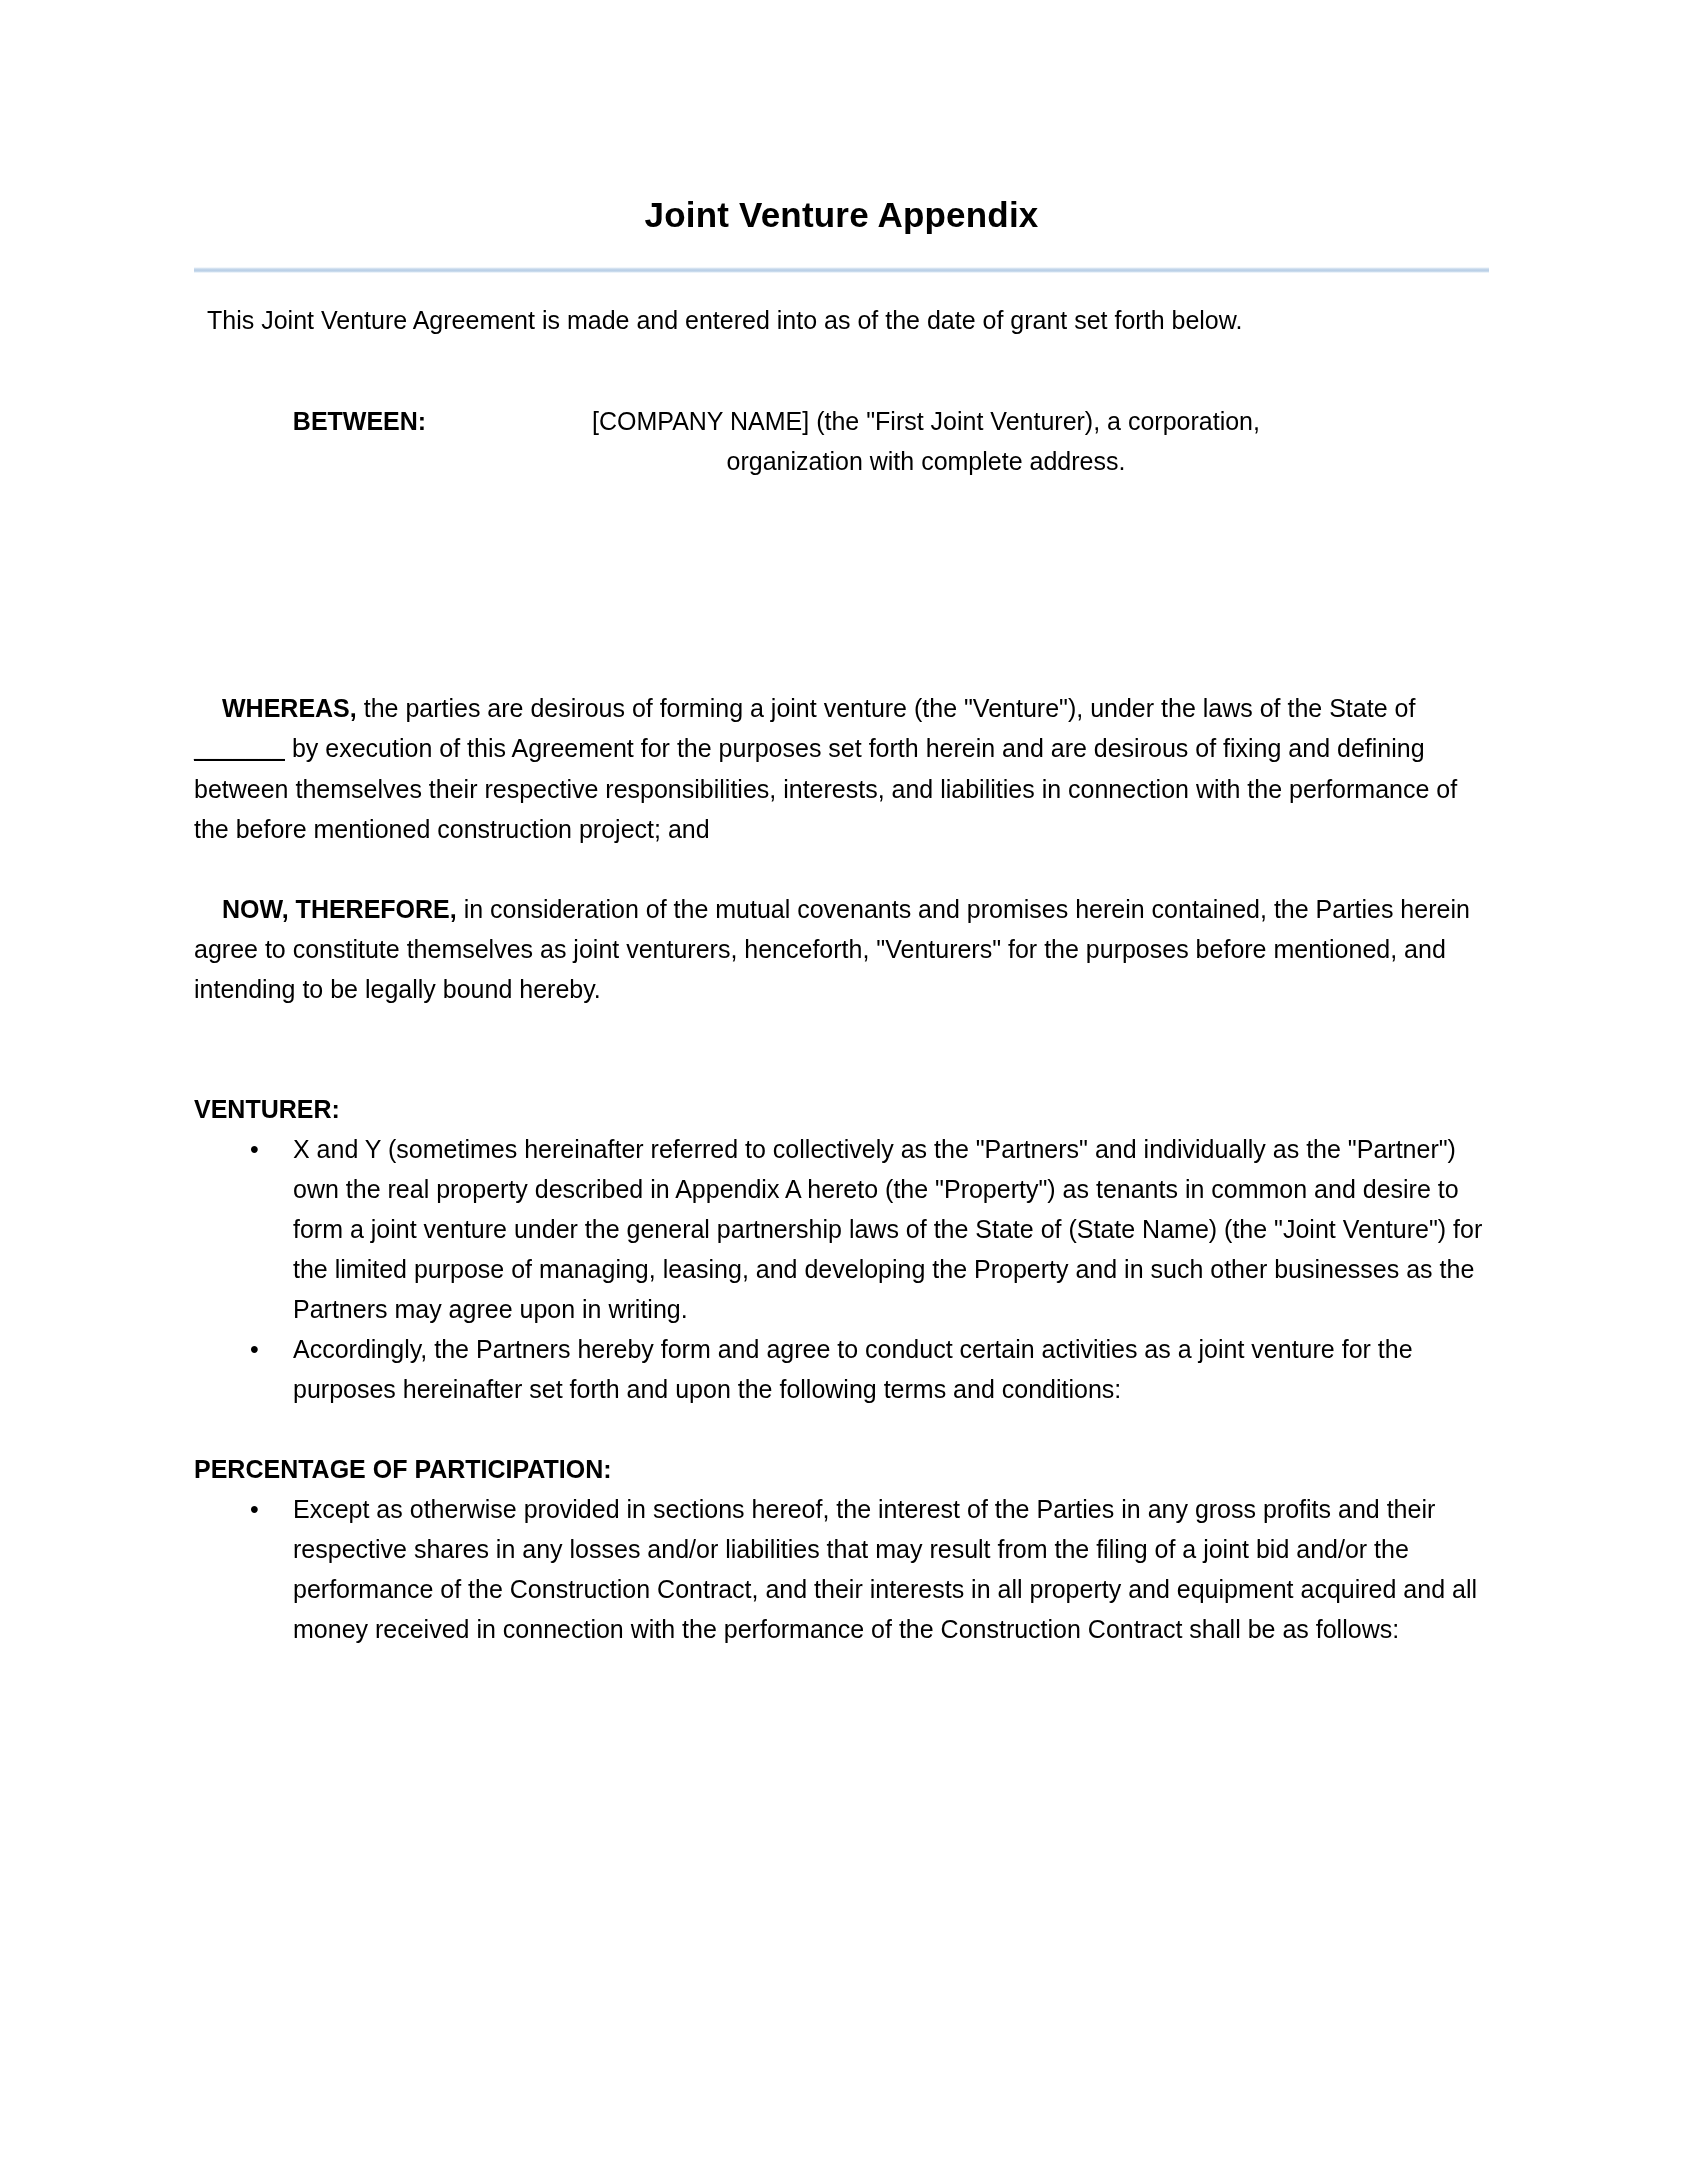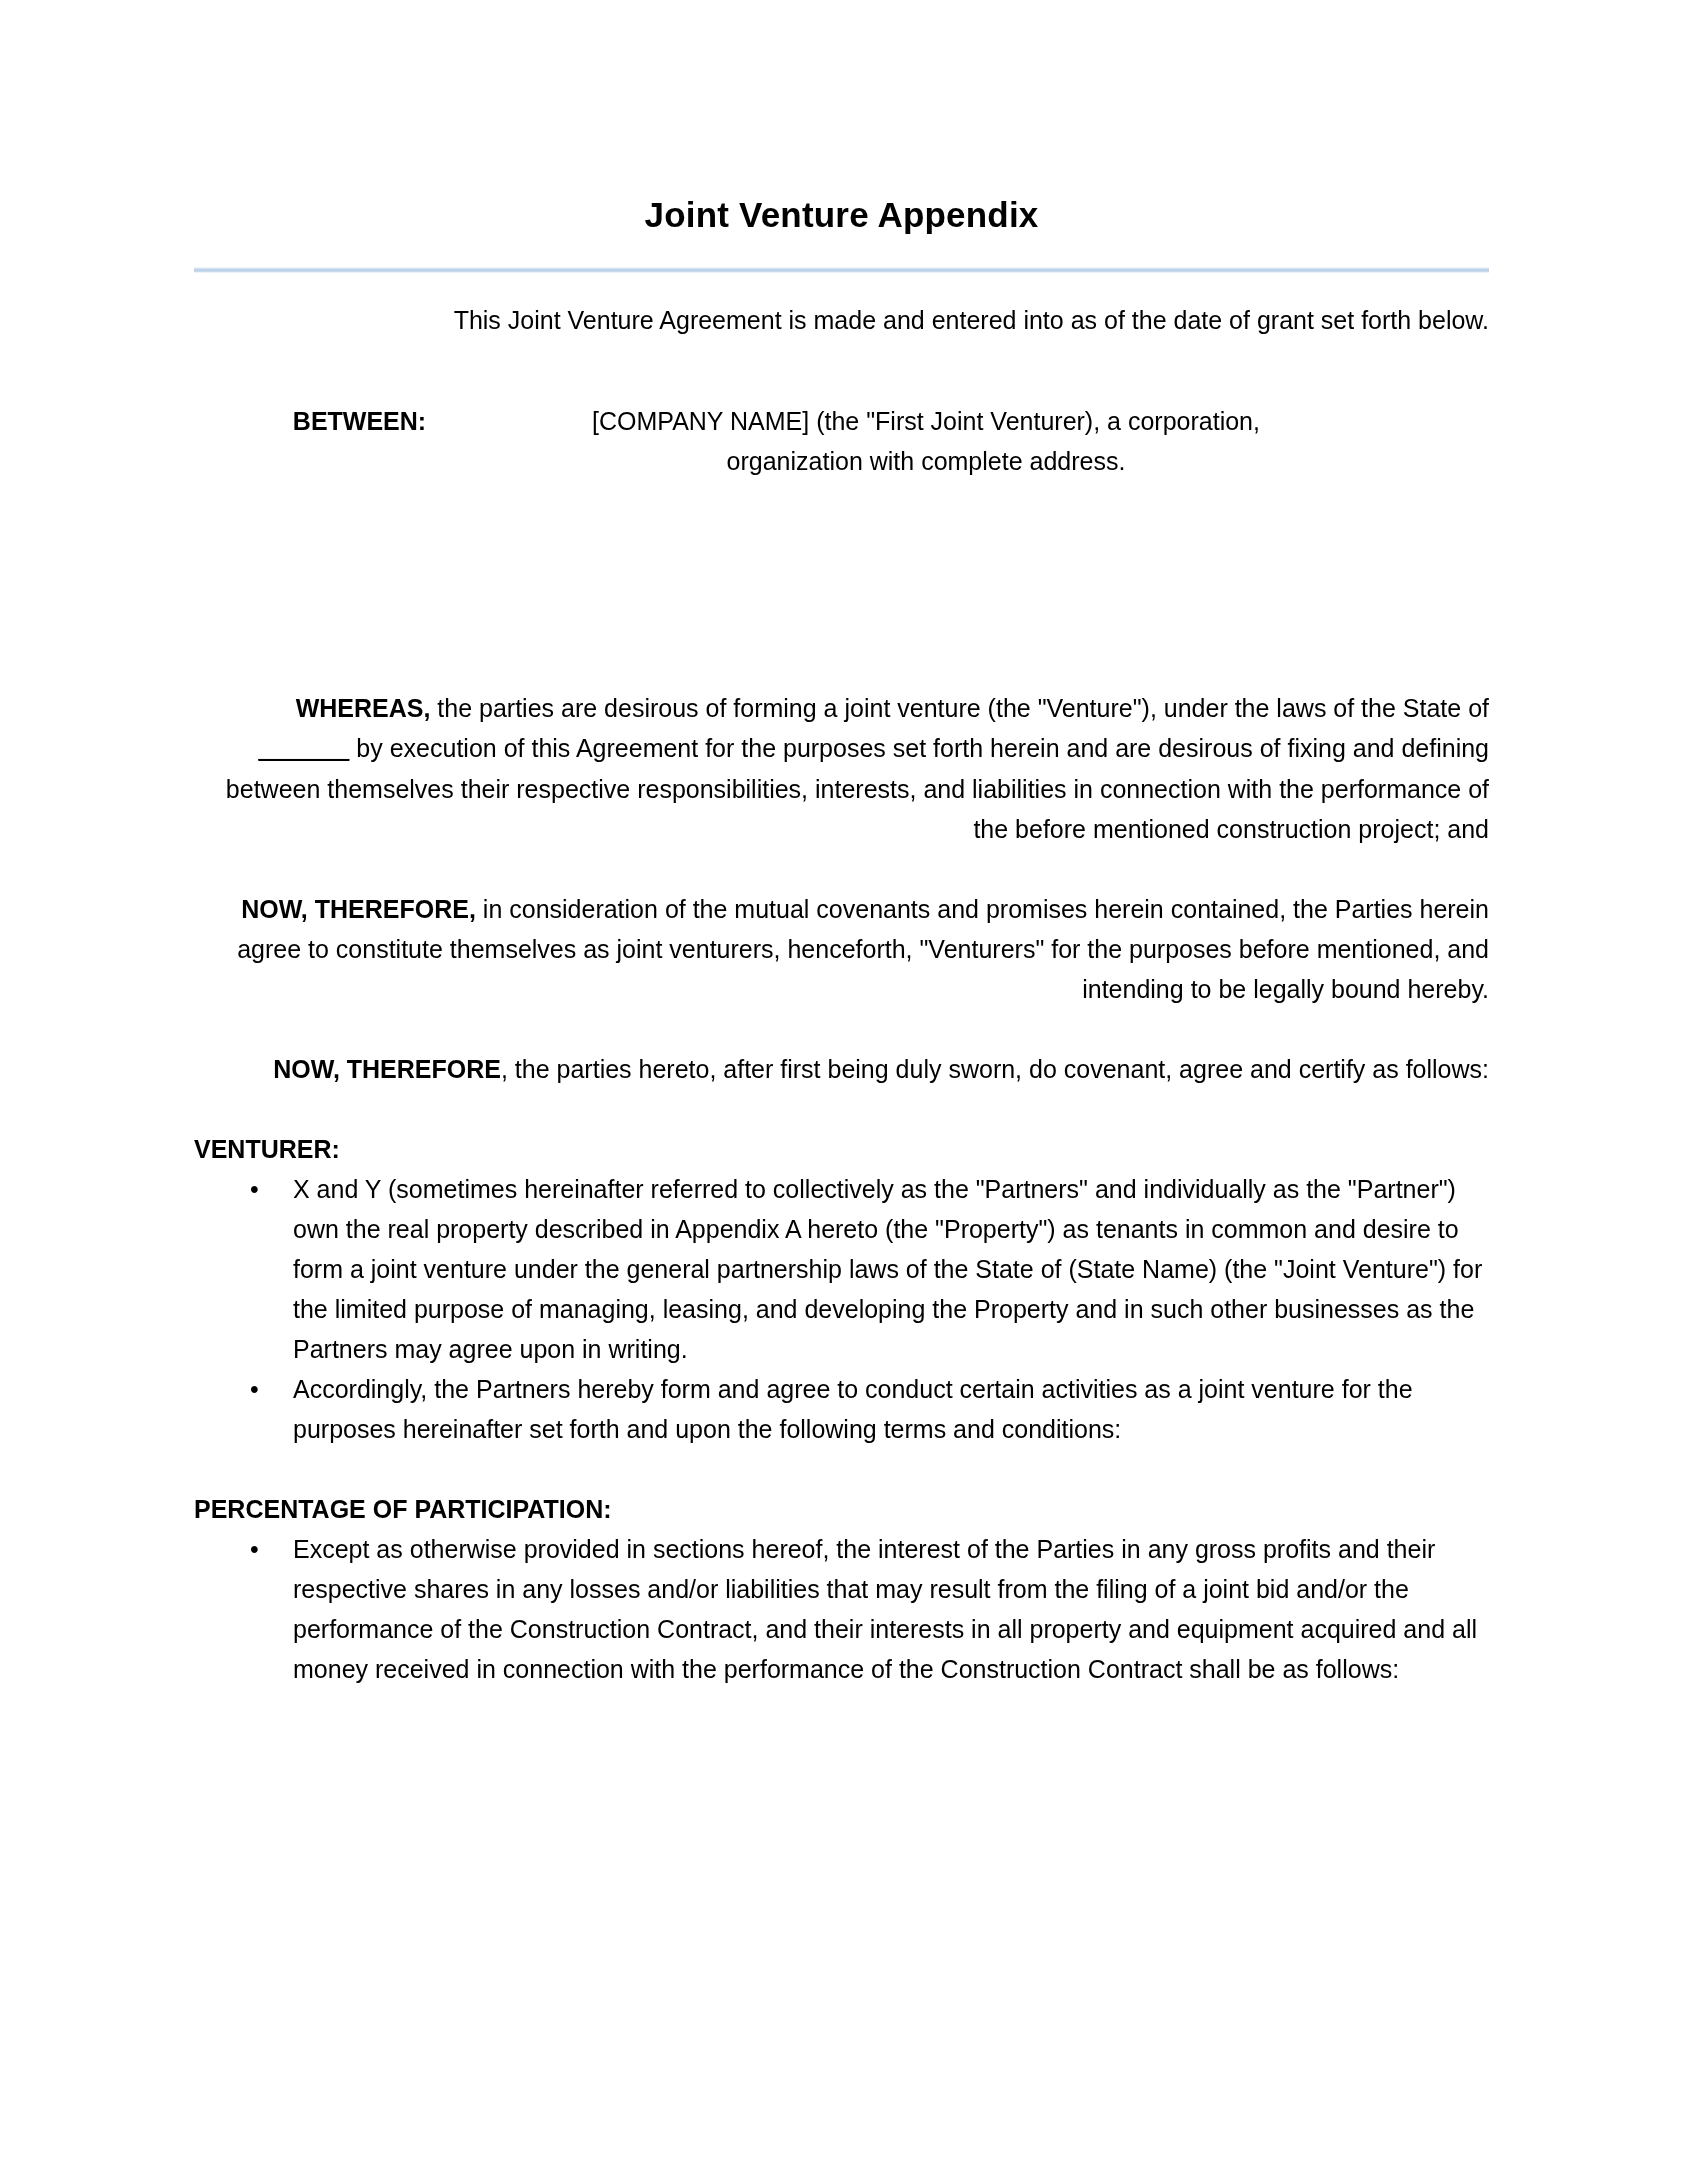--- a/index.html
+++ b/index.html
@@ -58,21 +58,21 @@
         #ffffff 6px);
     border: 0;
   }
 
   
   .para {
     font-size: 25px;
     line-height: 40px;
     margin: 0;
     color: #000000;
-    text-align: right;
+    text-align: left;
   }
 
   .intro {
     margin-top: 27px;
     padding-left: 13px;
   }
 
   b, .b {
     font-weight: bold;
     margin-left: 28px;
@@ -164,21 +164,20 @@
     <div class="spacer-md"></div>
 
     <p class="para"><span class="b">WHEREAS,</span><span> the parties are desirous of forming a joint venture (the "Venture"), under the laws of the State of </span><span class="blank-line">_______</span><span> by execution of this Agreement for the purposes set forth herein and are desirous of fixing and defining between themselves their respective responsibilities, interests, and liabilities in connection with the performance of the before mentioned construction project; and</span></p>
 
     <div class="spacer-md"></div>
 
     <p class="para"><span class="b">NOW, THEREFORE,</span><span> in consideration of the mutual covenants and promises herein contained, the Parties herein agree to constitute themselves as joint venturers, henceforth, "Venturers" for the purposes before mentioned, and intending to be legally bound hereby.</span></p>
 
     <div class="spacer-md"></div>
 
-    <p class="para"><span class="b">NOW, THEREFORE</span><span>, the parties hereto, after first being duly sworn, do covenant, agree and certify as follows:</span></p>
 
     <div class="spacer-md"></div>
 
     <h2 class="section-heading">VENTURER:</h2>
 
     <ul class="bullets">
       <li>
         <span class="bullet-mark">•</span>
         <span class="bullet-text">X and Y (sometimes hereinafter referred to collectively as the "Partners" and individually as the "Partner") own the real property described in Appendix A hereto (the "Property") as tenants in common and desire to form a joint venture under the general partnership laws of the State of (State Name) (the "Joint Venture") for the limited purpose of managing, leasing, and developing the Property and in such other businesses as the Partners may agree upon in writing.</span>
       </li>

